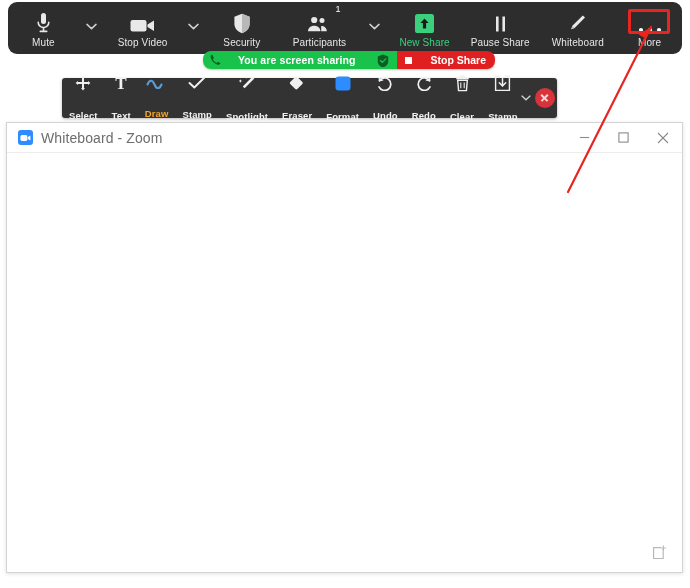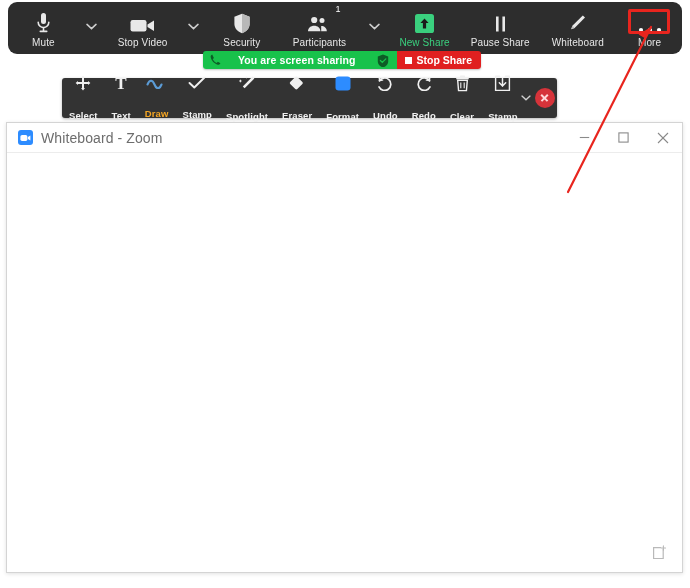--- a/index.html
+++ b/index.html
@@ -90,21 +90,21 @@
   }
 
   
   #share-status {
     position: absolute;
     left: 203px;
     top: 51px;
     height: 18px;
     display: flex;
     align-items: stretch;
-    border-radius: 3px;
+    border-radius: 8px;
     overflow: hidden;
     z-index: 4;
     box-shadow: 0 1px 2px rgba(0,0,0,.25);
   }
   #share-green {
     background: #18c24b;
     display: flex;
     align-items: center;
     padding: 0 8px 0 7px;
     gap: 7px;
@@ -113,21 +113,21 @@
     font-size: 10.5px;
     font-weight: bold;
     color: #ffffff;
     letter-spacing: .1px;
     padding: 0 14px 0 10px;
   }
   #stop-share-btn {
     background: #e02020;
     display: flex;
     align-items: center;
-    gap: 5px;
+    gap: 19px;
     padding: 0 9px 0 8px;
   }
   #stop-share-btn .ss-text {
     font-size: 10.5px;
     font-weight: bold;
     color: #ffffff;
   }
   .stop-square {
     width: 7px;
     height: 7px;

